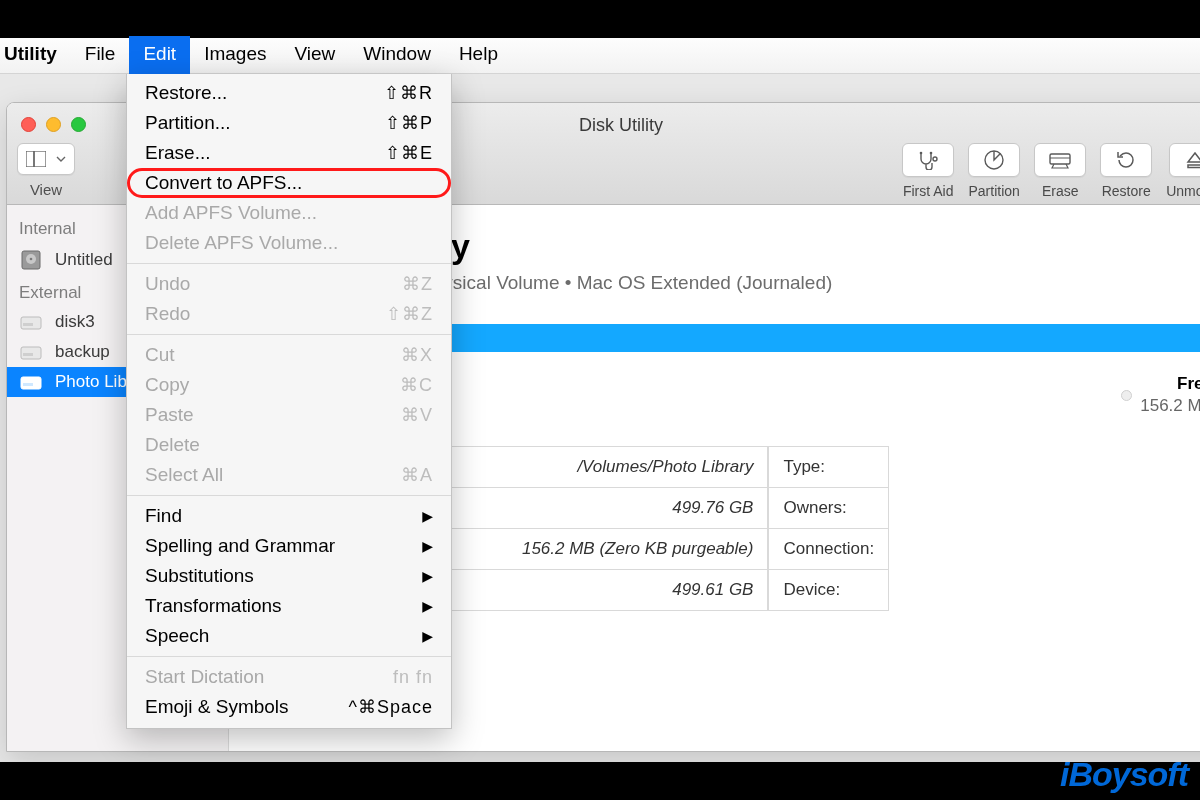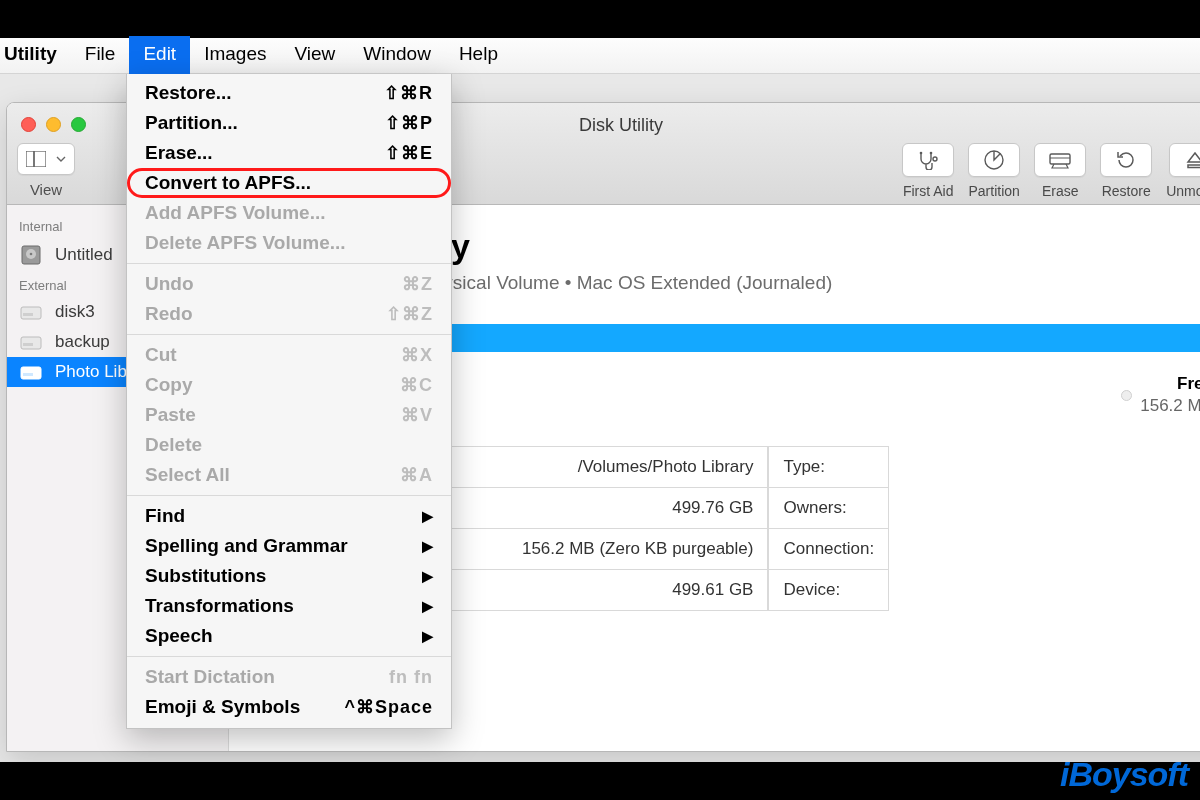--- a/index.html
+++ b/index.html
@@ -8,21 +8,21 @@
 
 
 .menubar { position:absolute; left:0; top:0; height:36px; width:100%; background:linear-gradient(#fdfdfd,#f2f2f2); display:flex; align-items:center; padding:0 4px; font-size:19px; gap:0; border-bottom:1px solid #d4d4d4; }
 .menubar .mi { padding:0 14px; height:40px; line-height:36px; cursor:default; }
 .menubar .mi.app { font-weight:600; }
 .menubar .mi.active { background:#0a6ef0; color:#fff; }
 .menubar .mi.app.trunc { padding-left:0; }
 
 
 .dropdown { position:absolute; left:126px; top:36px; width:326px; background:#f6f6f6; border:1px solid #c3c3c3; border-top:none; box-shadow:0 10px 30px rgba(0,0,0,.25); z-index:500; padding:4px 0 6px; }
-.dropdown .row { display:flex; align-items:center; justify-content:space-between; padding:4px 18px; font-size:19px; height:30px; cursor:default;font-weight:bold; }
+.dropdown .row { display:flex; align-items:center; justify-content:space-between; padding:4px 18px; font-size:19px; height:30px; cursor:default; }
 .dropdown .row.disabled { color:#a9a9a9; }
 .dropdown .row .sc { font-size:18px; letter-spacing:1px; }
 .dropdown .row.disabled .sc { color:#bdbdbd; }
 .dropdown .row .arrow { font-size:14px; }
 .dropdown hr { border:none; border-top:1px solid #d9d9d9; margin:5px 0; }
 .dropdown .row.highlight { outline:3px solid #ff1a1a; outline-offset:-3px;border-radius:15px; }
 
 
 .win { position:absolute; left:6px; top:64px; width:1230px; height:650px; background:#fff; border:1px solid #b7b7b7; border-radius:8px 8px 0 0; overflow:hidden; box-shadow:0 10px 30px rgba(0,0,0,.15); }
 .win .titlebar { height:60px; background:linear-gradient(#ececec,#d9d9d9); border-bottom:1px solid #b8b8b8; position:relative; }
@@ -38,40 +38,40 @@
 .view-combo svg { }
 .toolbar-right { position:absolute; right:12px; top:40px; display:flex; gap:14px; }
 .toolbar-right .titem { display:flex; flex-direction:column; align-items:center; gap:6px; }
 .toolbar-right .titem .tool-btn { width:52px; height:34px; }
 .toolbar-right .titem .tcap { font-size:14px; color:#4a4a4a; }
 .titlebar { height:102px !important; }
 
 
 .win-body { position:absolute; top:102px; left:0; right:0; bottom:0; display:flex; }
 .sidebar { width:222px; background:#f4f2f3; border-right:1px solid #dcdcdc; padding-top:8px; font-size:17px; }
-.sidebar .sec { color:#7d7d7d; font-size:13px; padding:6px 12px 4px; font-weight:500;}
+.sidebar .sec { color:#7d7d7d; font-size:17px; padding:6px 12px 4px; font-weight:500;}
 .sidebar .vitem { display:flex; align-items:center; gap:12px; padding:5px 10px 5px 12px; color:#3b3b3b; }
 .sidebar .vitem.sel { background:#0a84ff; color:#fff; }
 .sidebar .vitem svg { flex-shrink:0; }
 .main { flex:1; padding:22px 0 0 0; overflow:hidden; position:relative; }
 .vol-title { font-size:34px; font-weight:700; padding-left:20px; }
 .vol-sub { font-size:19px; color:#6c6c6c; padding:6px 0 0 20px; }
 .usage-bar { margin:30px 20px 10px 20px; height:28px; background:#14a8ff; border-radius:4px; position:relative; }
 .usage-legend { display:flex; justify-content:flex-end; gap:30px; padding:12px 22px 0 0; font-size:17px; }
 .usage-legend .uitm { display:flex; align-items:center; gap:8px; }
 .usage-legend .dot { width:11px; height:11px; border-radius:50%; background:#eee; border:1px solid #d0d0d0; }
 .usage-legend .ulabel { font-weight:600; }
 .usage-legend .uval { color:#666; margin-top:2px; }
 .usage-legend .ucol { display:flex; flex-direction:column; align-items:flex-end; }
 
 .details { margin:30px 14px 0 14px; display:flex; }
 .details table { border-collapse:collapse; font-size:17px; color:#333; }
 .details td { border:1px solid #d9d9d9; padding:10px 14px; white-space:nowrap; }
 .details td.k { color:#333;border-radius:16px; }
-.details td.v { text-align:right; width:400px; }
+.details td.v { text-align:right; width:400px;font-style:italic; }
 .details .col2 td.k { width:90px; }
 
 .watermark { position:absolute; right:12px; bottom:6px; z-index:999; font-weight:800; font-style:italic; font-size:34px; color:#0068d8; letter-spacing:-1px;margin-top:8px; }
 
 
 .view-wrap { display:flex; flex-direction:column; align-items:center; gap:6px; }
 .view-cap { font-size:15px; color:#4f4f4f; }
 
 
 svg { display:block; }

